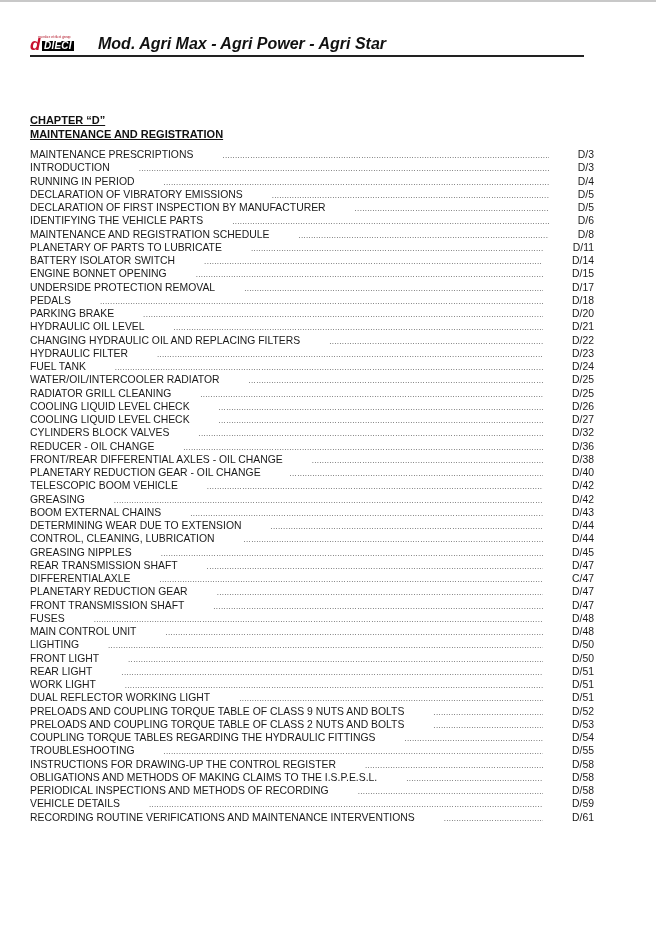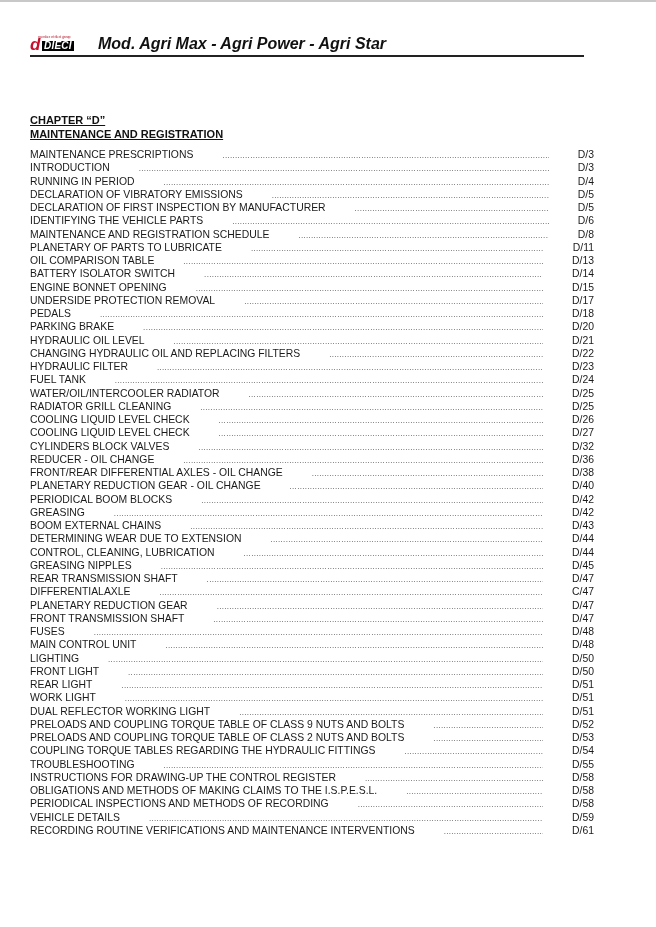--- a/index.html
+++ b/index.html
@@ -78,25 +78,20 @@
       <span class="label">MAINTENANCE AND REGISTRATION SCHEDULE</span>
       <span class="dots"></span>
       <span class="page">D/8</span>
     </div>
     <div class="row">
       <span class="label">PLANETARY OF PARTS TO LUBRICATE</span>
       <span class="dots"></span>
       <span class="page">D/11</span>
     </div>
     <div class="row">
-      <span class="label">OIL COMPARISON TABLE</span>
-      <span class="dots"></span>
-      <span class="page">D/13</span>
-    </div>
-    <div class="row">
       <span class="label">BATTERY ISOLATOR SWITCH</span>
       <span class="dots"></span>
       <span class="page">D/14</span>
     </div>
     <div class="row">
       <span class="label">ENGINE BONNET OPENING</span>
       <span class="dots"></span>
       <span class="page">D/15</span>
     </div>
     <div class="row">
@@ -168,21 +163,21 @@
       <span class="label">FRONT/REAR DIFFERENTIAL AXLES - OIL CHANGE</span>
       <span class="dots"></span>
       <span class="page">D/38</span>
     </div>
     <div class="row">
       <span class="label">PLANETARY REDUCTION GEAR - OIL CHANGE</span>
       <span class="dots"></span>
       <span class="page">D/40</span>
     </div>
     <div class="row">
-      <span class="label">PERIODICAL BOOM BLOCKS</span>
+      <span class="label">TELESCOPIC BOOM VEHICLE</span>
       <span class="dots"></span>
       <span class="page">D/42</span>
     </div>
     <div class="row">
       <span class="label">GREASING</span>
       <span class="dots"></span>
       <span class="page">D/42</span>
     </div>
     <div class="row">
       <span class="label">BOOM EXTERNAL CHAINS</span>

